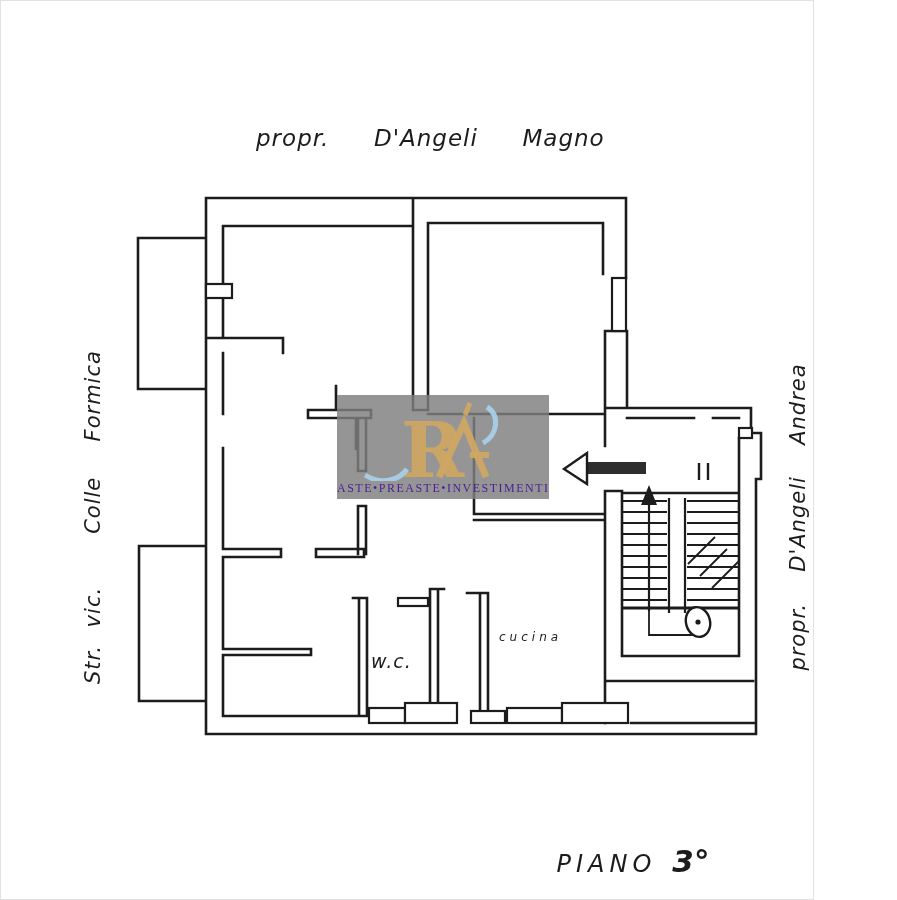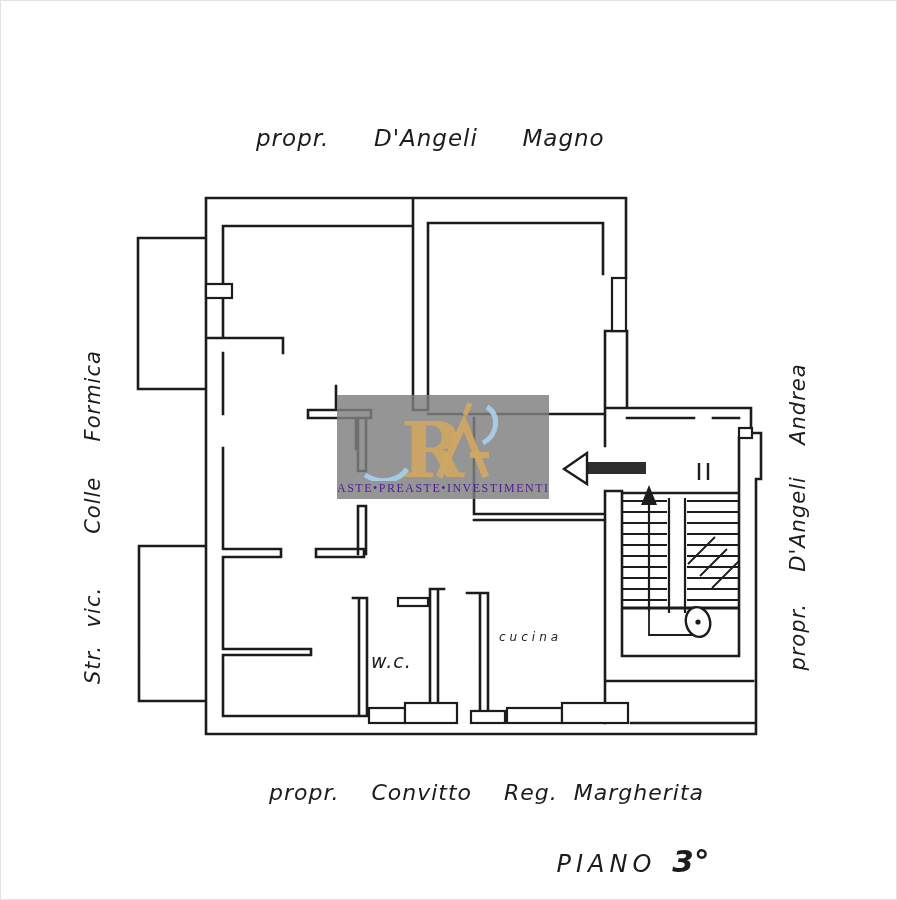--- a/index.html
+++ b/index.html
@@ -1,17 +1,17 @@
 <!DOCTYPE html>
 <html><head>
 <meta charset="utf-8">
 <style>
   html,body{margin:0;padding:0;background:#ffffff;}
   .stage{
-    position:relative;width:897px;height:900px;background:#ffffff;
+    position:relative;width:814px;height:900px;background:#ffffff;
     border:1px solid #e2e2e2;box-sizing:border-box;overflow:hidden;
     font-family:"DejaVu Sans",sans-serif;color:#1c1c1c;
   }
   .plan-svg{position:absolute;left:0;top:0;}
   .hand{
     position:absolute;font-style:italic;color:#1c1c1c;white-space:pre;
     font-family:"DejaVu Sans",sans-serif;
   }
   .lbl-top{left:255px;top:124px;font-size:23px;word-spacing:14px;letter-spacing:1px;}
   .lbl-left{
@@ -129,21 +129,20 @@
 
     <g>
       <rect x="586" y="461" width="59" height="12" fill="#2e2e2e"></rect>
       <polygon points="563,468 586,452 586,483" fill="#ffffff" stroke="#1c1c1c" stroke-width="2.4"></polygon>
     </g>
   </svg>
 
   <div class="hand lbl-top">propr.  D'Angeli  Magno</div>
   <div class="hand lbl-left">Str. vic.   Colle  Formica</div>
   <div class="hand lbl-right">propr.  D'Angeli  Andrea</div>
-  <div class="hand lbl-bottom">propr.  Convitto  Reg. Margherita</div>
   <div class="hand lbl-floor">
     <span>PIANO</span><span class="num">3°</span>
   </div>
   <div class="hand lbl-wc">w.c.</div>
   <div class="hand lbl-cucina">cucina</div>
 
   <div class="watermark">
     <svg class="wm-logo" width="212" height="86" viewBox="0 0 212 86">
       <text x="64" y="82" font-family="DejaVu Serif, serif" font-size="76" font-weight="bold" fill="#cfa763" opacity="0.92">R</text>
       <path d="M102,82 L127,28 L149,82" stroke="#cfa763" stroke-width="7" fill="none" opacity="0.92"></path>

